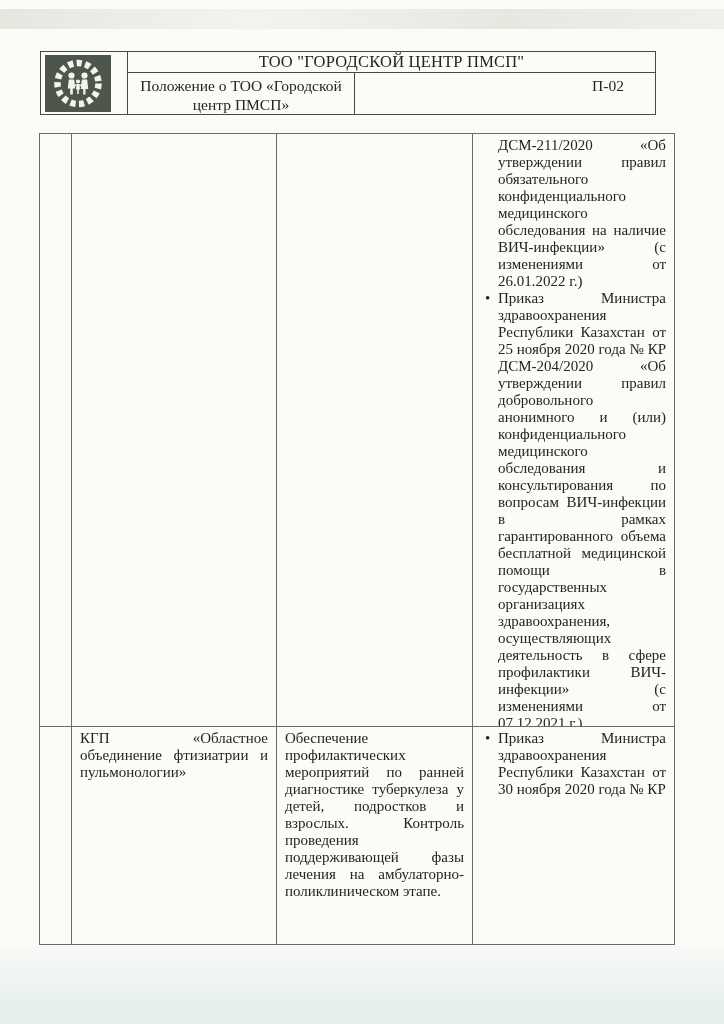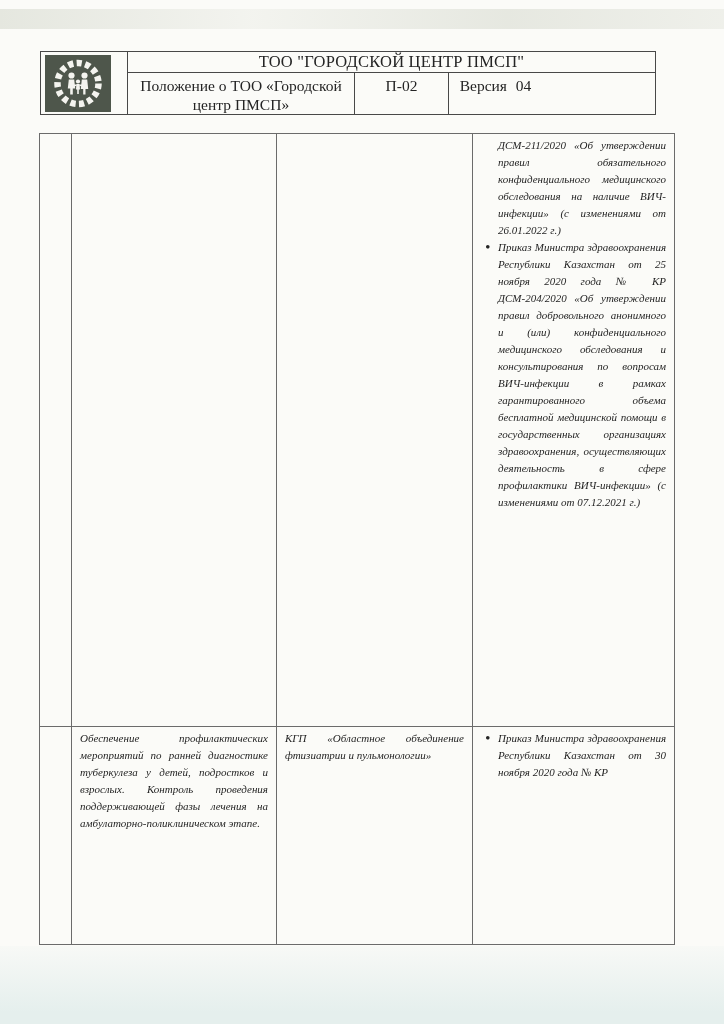--- a/index.html
+++ b/index.html
@@ -26,21 +26,21 @@
     width:87px; border-right:1px solid #484848; box-sizing:border-box;
     display:flex; align-items:center; justify-content:flex-start; padding-left:4px;
   }
   .logo-box{ width:66px; height:57px; display:block; }
   .header-right{ flex:1; display:flex; flex-direction:column; }
   .header-title-row{
     height:23px; border-bottom:1px solid #484848; box-sizing:border-box;
     display:flex; align-items:center; justify-content:center;
     font-size:16.5px; letter-spacing:.2px; white-space:nowrap;
   }
-  .header-sub-row{ flex:1; display:flex; }
+  .header-sub-row{ flex:1; display:flex;justify-content:space-between; }
   .sub-cell{
     box-sizing:border-box; border-right:1px solid #484848;
     display:flex; align-items:flex-start; justify-content:center;
     text-align:center; font-size:15.5px; line-height:19px; padding-top:3px;
   }
   .sub-cell:last-child{ border-right:none; }
   .sub-doc-title{ width:227px; }
   .sub-code{ width:94px; }
   .sub-version{ width:93px; word-spacing:5px; }
   .sub-page{ flex:1; }
@@ -48,21 +48,21 @@
   .main-table{
     position:absolute; left:39px; top:133px; width:636px; height:812px;
     border:1px solid #6b6b6b; box-sizing:border-box;
     display:grid; grid-template-columns:32px 205px 196px 1fr;
     grid-template-rows:593px 1fr;
   }
   .cell{
     border-right:1px solid #6b6b6b; border-bottom:1px solid #6b6b6b;
     box-sizing:border-box; overflow:hidden;
     padding:3px 8px 2px 8px;
-    font-size:11px; line-height:17px; text-align:justify;font-style:italic;
+    font-size:15px; line-height:17px; text-align:justify;
   }
   .cell.last-col{ border-right:none; }
   .cell.last-row{ border-bottom:none; }
   
   .refs{ padding-left:17px; }
   .refs p{ margin:0; }
   .bullet{ position:relative; margin:0; }
   .bullet::before{
     content:"\2022"; position:absolute; left:-13px; top:0;
     font-size:15px;
@@ -92,40 +92,39 @@
 
         <rect x="29" y="29.5" width="2.6" height="1.6" fill="#f4f4ef"></rect>
         <rect x="34.4" y="29.5" width="2.6" height="1.6" fill="#f4f4ef"></rect>
       </svg>
     </div>
     <div class="header-right">
       <div class="header-title-row">ТОО "ГОРОДСКОЙ ЦЕНТР ПМСП"</div>
       <div class="header-sub-row">
         <div class="sub-cell sub-doc-title">Положение о ТОО «Городской центр ПМСП»</div>
         <div class="sub-cell sub-code">П-02</div>
-        <div class="sub-cell sub-version">Версия 04</div>
       </div>
     </div>
   </div>
 
   <div class="main-table">
 
     <div class="cell"></div>
     <div class="cell"></div>
     <div class="cell"></div>
     <div class="cell last-col">
       <div class="refs">
         <p>ДСМ-211/2020 «Об утверждении правил обязательного конфиденциального медицинского обследования на наличие ВИЧ-инфекции» (с изменениями от 26.01.2022 г.)</p>
         <p class="bullet">Приказ Министра здравоохранения Республики Казахстан от 25 ноября 2020 года № КР ДСМ-204/2020 «Об утверждении правил добровольного анонимного и (или) конфиденциального медицинского обследования и консультирования по вопросам ВИЧ-инфекции в рамках гарантированного объема бесплатной медицинской помощи в государственных организациях здравоохранения, осуществляющих деятельность в сфере профилактики ВИЧ-инфекции» (с изменениями от 07.12.2021 г.)</p>
       </div>
     </div>
 
     <div class="cell last-row"></div>
+    <div class="cell last-row">КГП «Областное объединение фтизиатрии и пульмонологии»</div>
     <div class="cell last-row">Обеспечение профилактических мероприятий по ранней диагностике туберкулеза у детей, подростков и взрослых. Контроль проведения поддерживающей фазы лечения на амбулаторно-поликлиническом этапе.</div>
-    <div class="cell last-row">КГП «Областное объединение фтизиатрии и пульмонологии»</div>
     <div class="cell last-col last-row">
       <div class="refs">
         <p class="bullet">Приказ Министра здравоохранения Республики Казахстан от 30 ноября 2020 года № КР</p>
       </div>
     </div>
 
   </div>
 
   <div class="band-bottom"></div>
 

